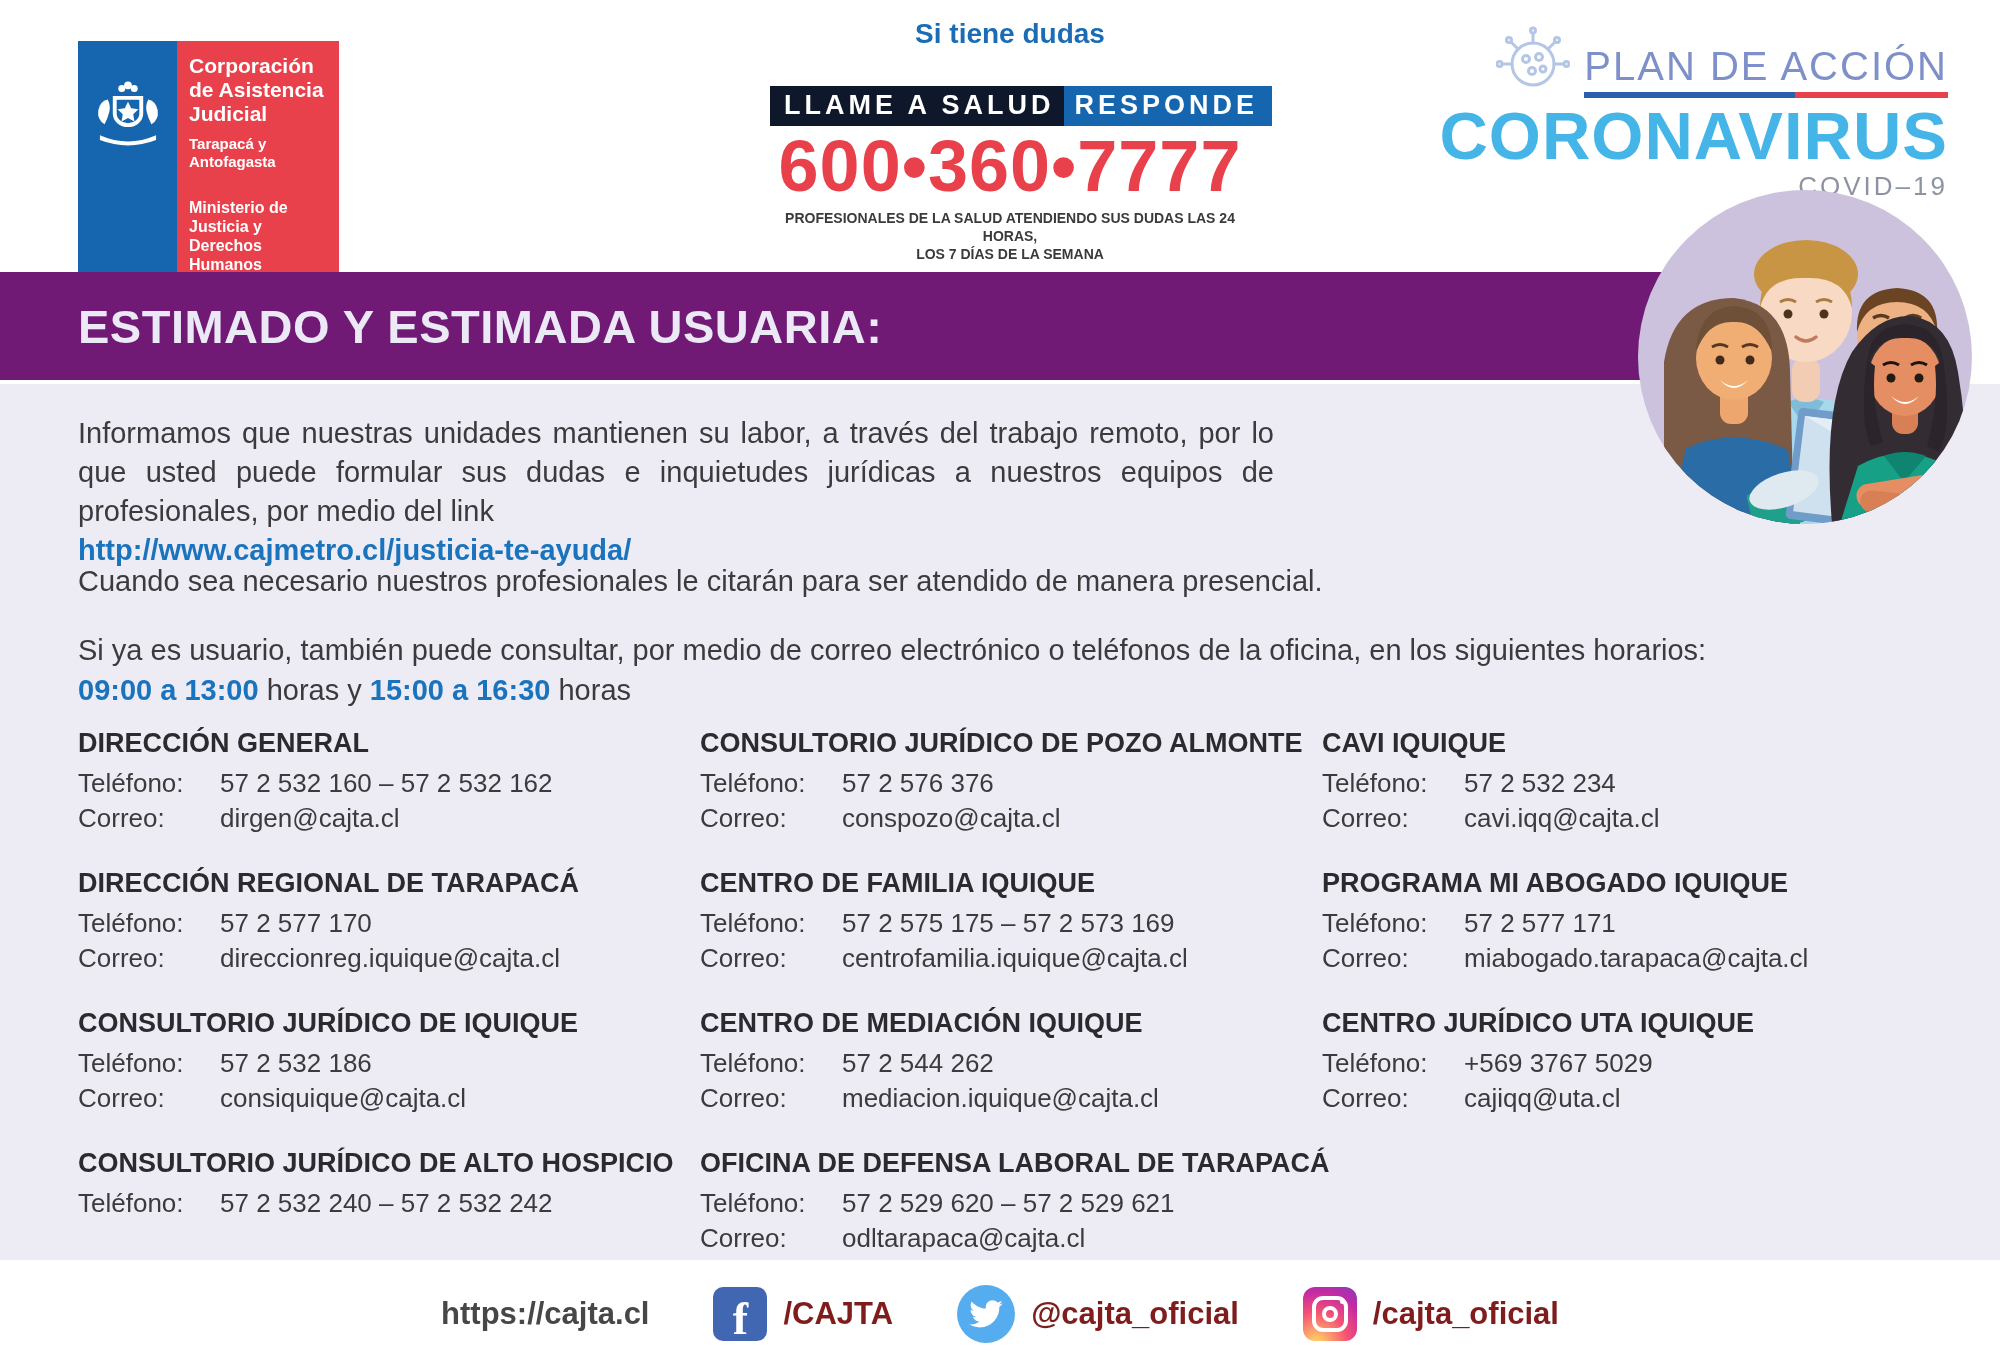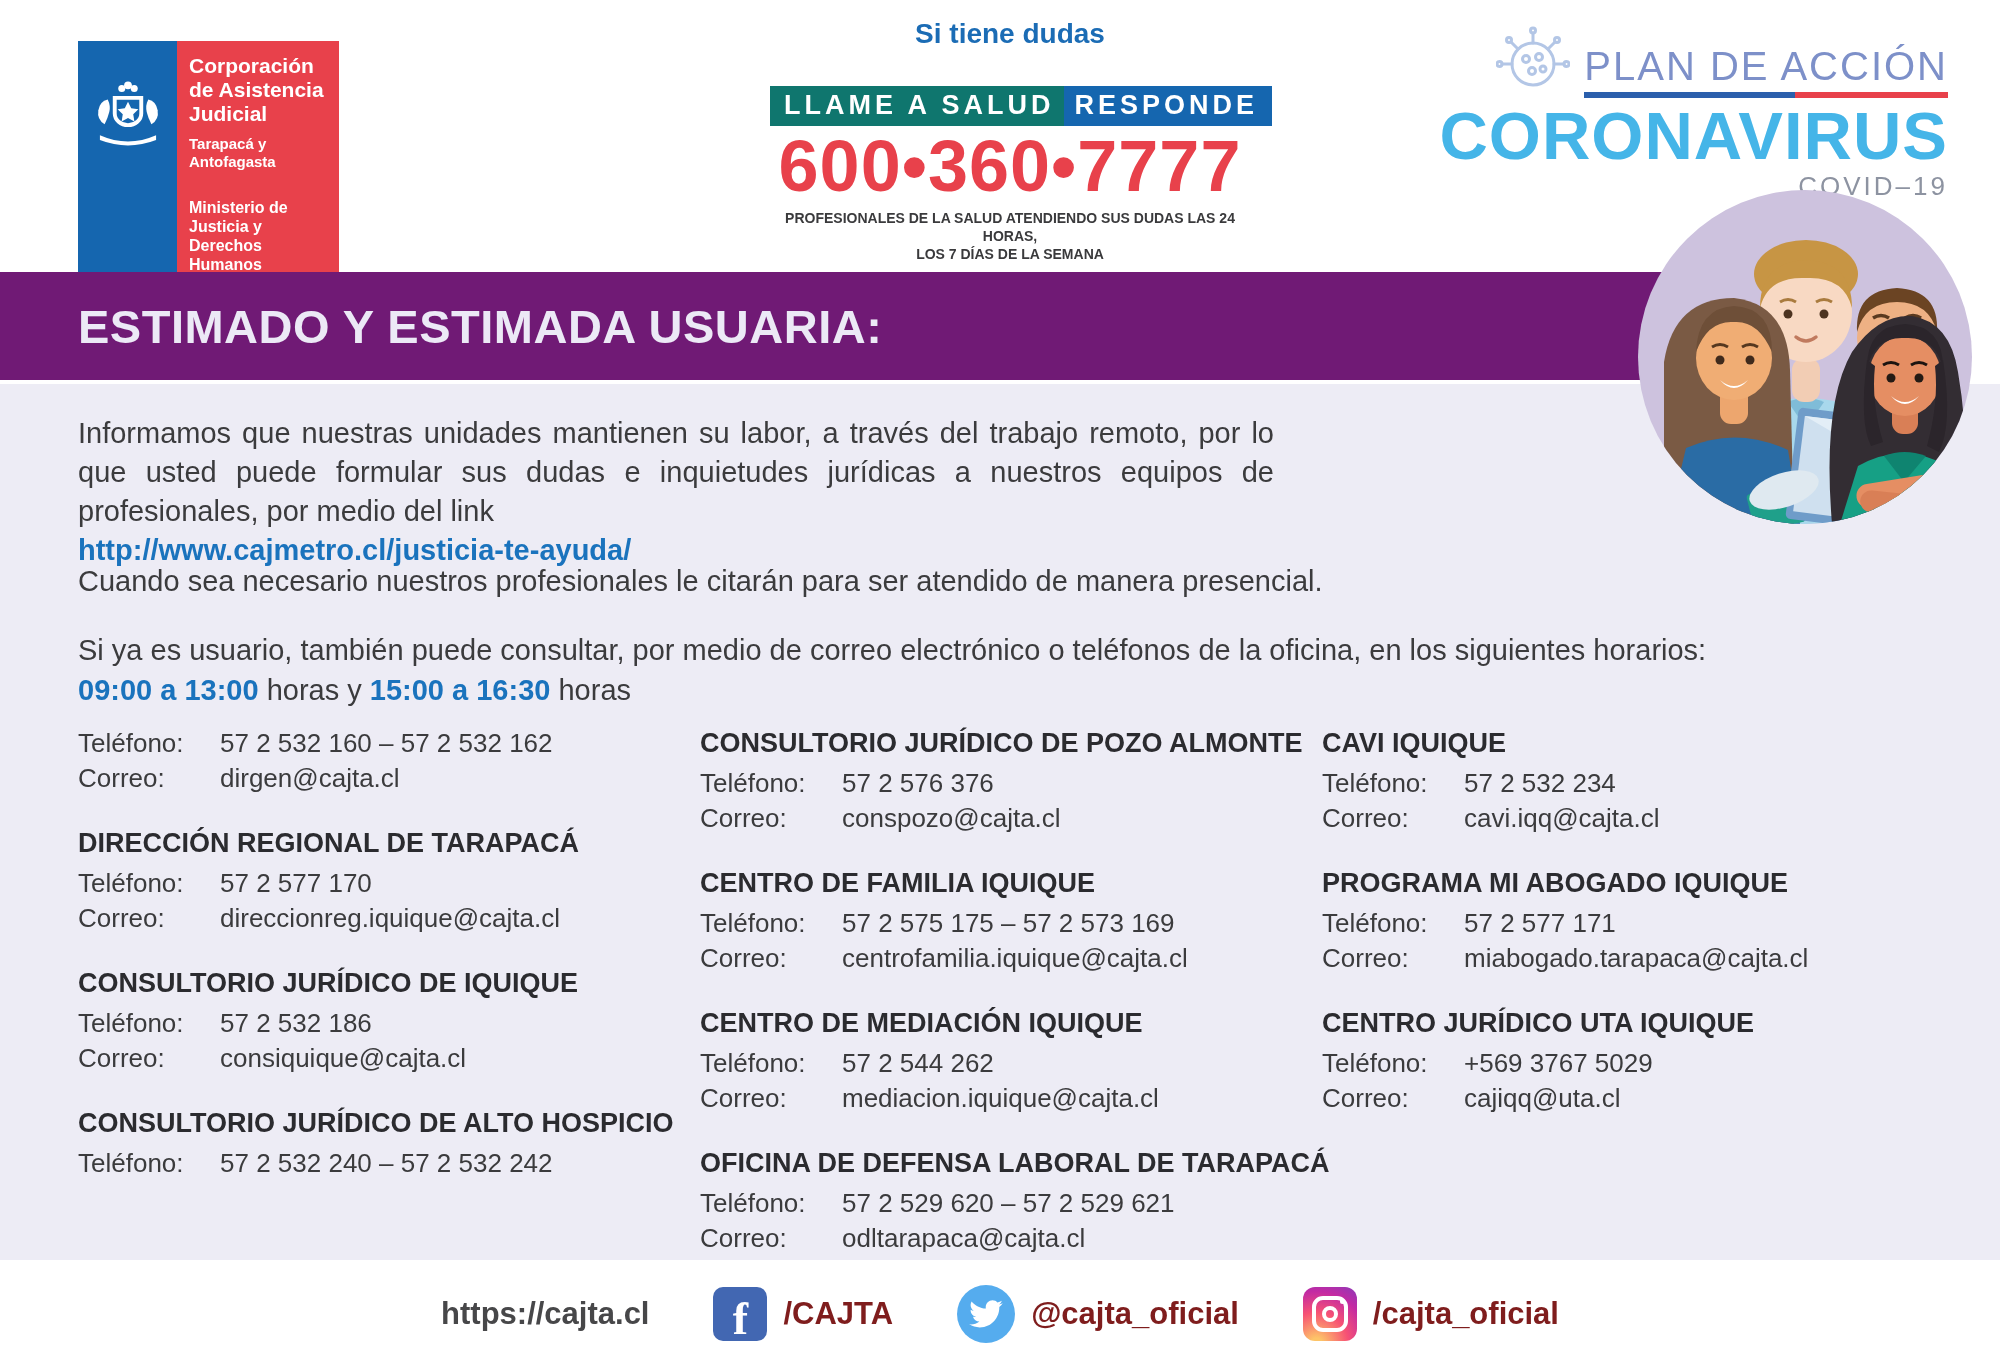--- a/index.html
+++ b/index.html
@@ -10,21 +10,21 @@
   .logo{position:absolute;left:78px;top:5px;display:flex;margin-top:36px;}
   .logo-crest{width:99px;height:231px;background:#1566af;display:flex;align-items:flex-start;justify-content:center;padding-top:28px;box-sizing:border-box;}
   .logo-textbox{width:162px;height:231px;background:#e8414b;color:#fff;box-sizing:border-box;padding:13px 12px;}
   .logo-title{font-size:21px;font-weight:700;line-height:24px;}
   .logo-region{font-size:15px;font-weight:700;line-height:18px;margin-top:9px;}
   .logo-ministry{font-size:16px;font-weight:700;line-height:19px;margin-top:27px;}
 
   .hotline{position:absolute;left:770px;top:18px;width:480px;text-align:center;}
   .hotline-question{font-size:28px;font-weight:700;color:#1b6cb5;}
   .hotline-banner{display:inline-flex;margin-top:36px;font-size:27px;font-weight:600;color:#fff;letter-spacing:4px;white-space:nowrap;}
-  .hotline-banner .seg-red{background:#0f766e;padding:4px 10px 5px 14px;}
+  .hotline-banner .seg-red{background:#0f172a;padding:4px 10px 5px 14px;}
   .hotline-banner .seg-blue{background:#1566af;padding:4px 14px 5px 10px;}
   .hotline-phone{font-size:72px;font-weight:800;color:#e8414b;line-height:1;margin-top:4px;letter-spacing:1px;white-space:nowrap;}
   .hotline-caption{font-size:14px;font-weight:600;color:#3a3a3c;line-height:18px;margin-top:7px;}
 
   .campaign{position:absolute;right:52px;top:24px;width:580px;}
   .campaign-top{display:flex;justify-content:flex-end;align-items:flex-end;gap:14px;}
   .plan-wrap{display:flex;flex-direction:column;align-items:flex-end;}
   .plan-text{font-size:40px;font-weight:400;color:#7d90c9;letter-spacing:2px;white-space:nowrap;}
   .plan-underline{width:100%;height:6px;margin-top:3px;background:linear-gradient(to right,#2b5fac 0 58%,#e8414b 58% 100%);}
   .corona-title{font-size:67px;font-weight:800;color:#45b5e8;text-align:right;letter-spacing:1px;line-height:1;margin-top:4px;white-space:nowrap;}
@@ -173,20 +173,21 @@
       <span class="blue-time">09:00 a 13:00</span>
       <span>horas y</span>
       <span class="blue-time">15:00 a 16:30</span>
       <span>horas</span>
     </p>
 
     <div class="grid">
 
       <div class="ofc-col ofc-col1">
         <div class="ofc-block">
+          <div class="ofc-name">DIRECCIÓN GENERAL</div>
           <div class="ofc-row"><span class="ofc-label">Teléfono:</span><span>57 2 532 160 – 57 2 532 162</span></div>
           <div class="ofc-row"><span class="ofc-label">Correo:</span><span>dirgen@cajta.cl</span></div>
         </div>
         <div class="ofc-block">
           <div class="ofc-name">DIRECCIÓN REGIONAL DE TARAPACÁ</div>
           <div class="ofc-row"><span class="ofc-label">Teléfono:</span><span>57 2 577 170</span></div>
           <div class="ofc-row"><span class="ofc-label">Correo:</span><span>direccionreg.iquique@cajta.cl</span></div>
         </div>
         <div class="ofc-block">
           <div class="ofc-name">CONSULTORIO JURÍDICO DE IQUIQUE</div>

